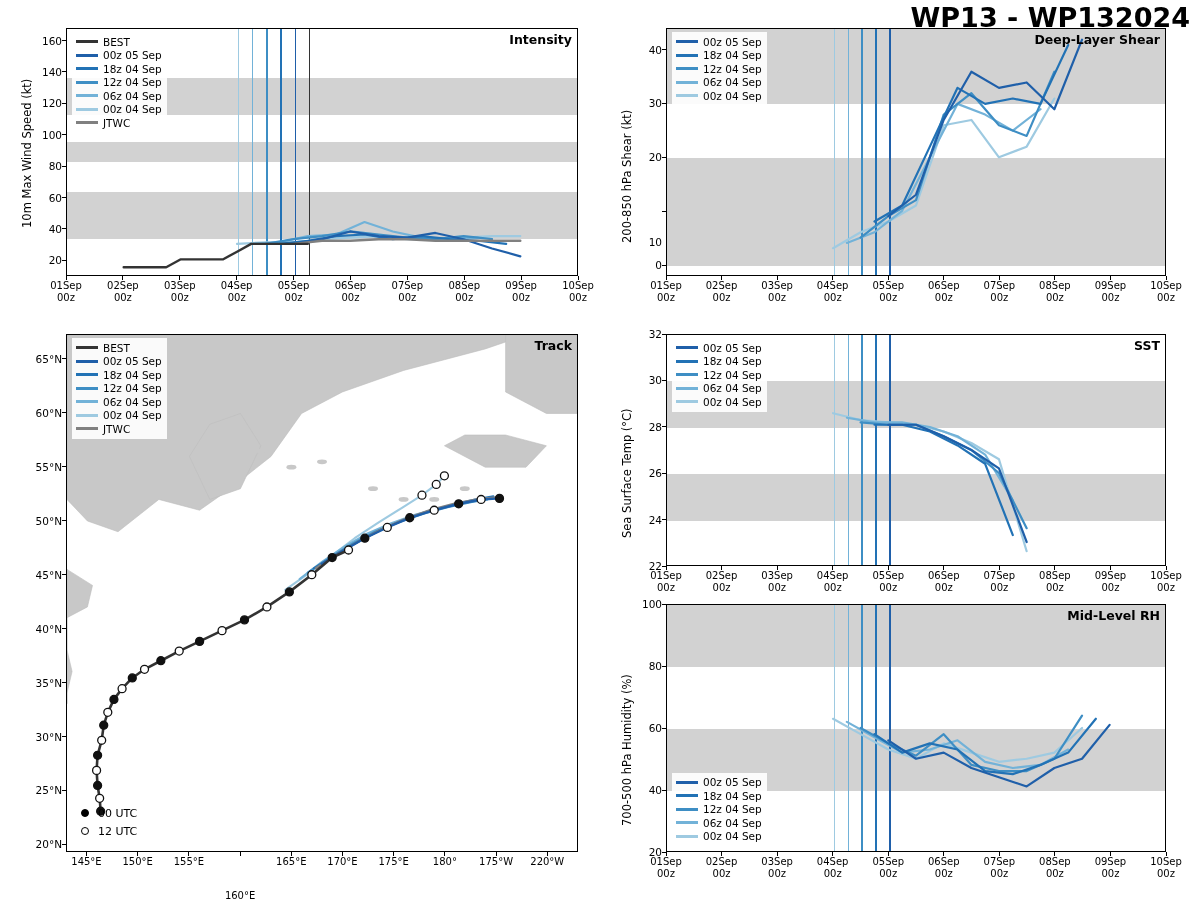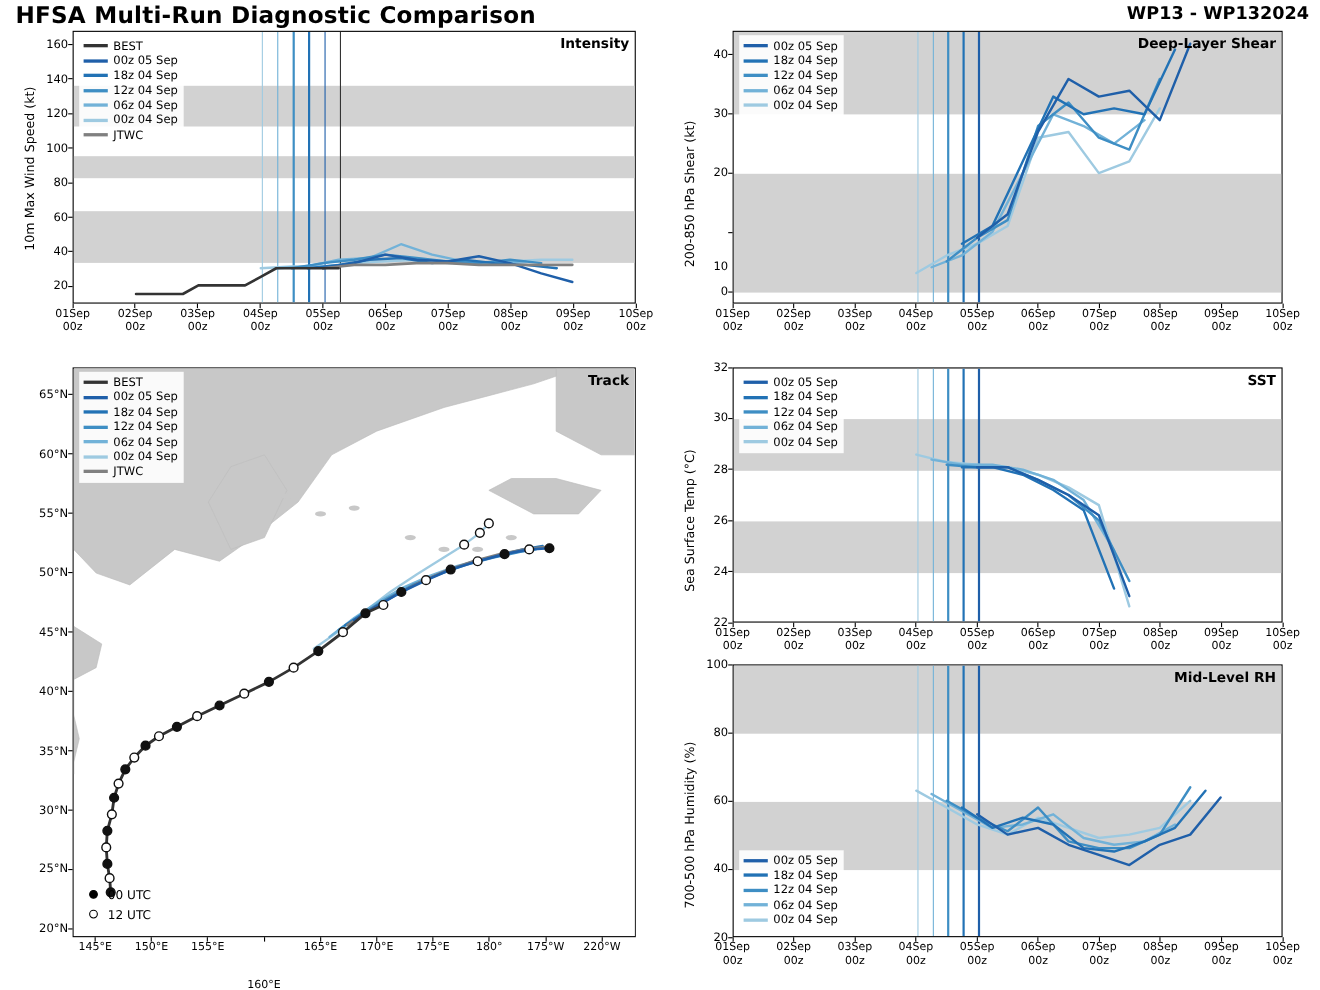--- a/index.html
+++ b/index.html
@@ -14,21 +14,21 @@
   .page { position: absolute; inset: 0; }
 
   
   .title-left {
     position: absolute; left: 14px; top: 2px;
     font-size: 21px; font-weight: bold; color: #000;
     letter-spacing: 0.2px;
   }
   .title-right {
     position: absolute; right: 10px; top: 2px;
-    font-size: 16px; font-weight: bold; color: #000;
+    font-size: 27px; font-weight: bold; color: #000;
   }
 
   
   .panel { position: absolute; }
   .plot {
     position: absolute; inset: 0;
     border: 1px solid #000; background: #fff; overflow: hidden;
   }
   .band { position: absolute; left: 0; right: 0; background: #d2d2d2; }
   .vline { position: absolute; top: 0; bottom: 0; width: 1.5px; }
@@ -88,21 +88,20 @@
   }
 
   
   .logo { position: absolute; left: 8px; bottom: 6px; width: 132px; height: 40px; }
 </style>
 </head>
 <body>
 
 <div class="page">
 
-  <div class="title-left">HFSA Multi-Run Diagnostic Comparison</div>
   <div class="title-right">WP13 - WP132024</div>
 
   <div class="panel" id="p-intensity" style="left:66px; top:28px; width:512px; height:248px;">
     <div class="plot">
       <div class="panel-label">Intensity</div>
     <div class="band" style="top: 163.241px; height: 47.0886px;"></div>
         <div class="band" style="top: 113.013px; height: 20.4051px;"></div>
         <div class="band" style="top: 48.6582px; height: 37.6709px;"></div>
         <div class="vline" style="left: 170.667px; background: rgb(158, 202, 225);"></div>
         <div class="vline" style="left: 184.889px; background: rgb(114, 178, 216);"></div>

